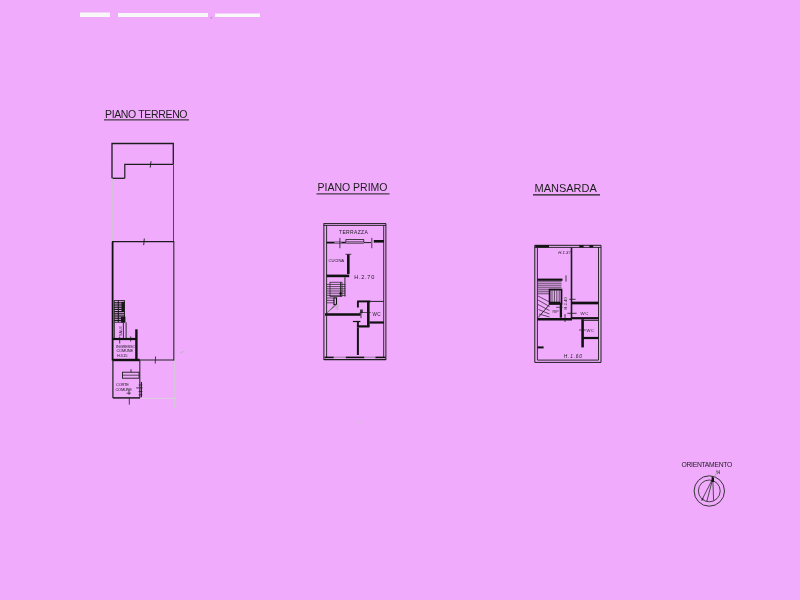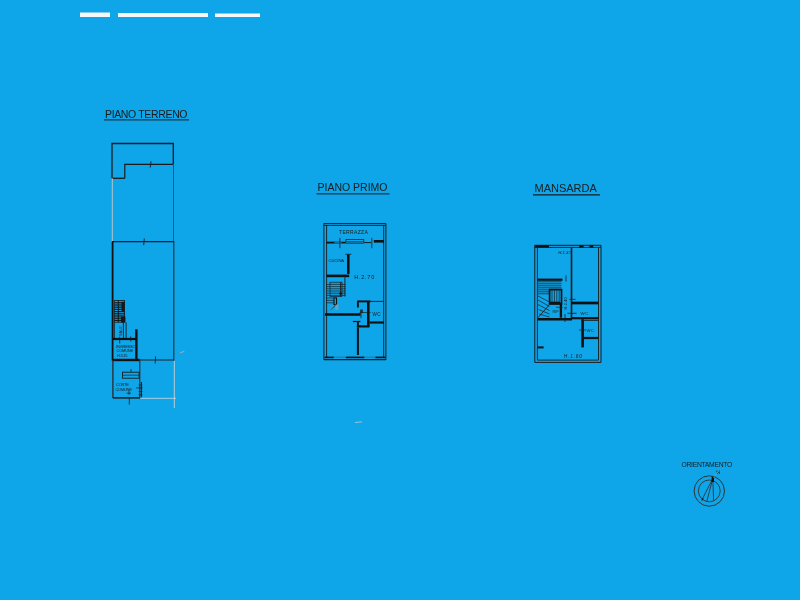--- a/index.html
+++ b/index.html
@@ -1,16 +1,16 @@
 <!DOCTYPE html>
 <html><head>
 <meta charset="utf-8">
 <style>
 html,body{margin:0;padding:0;background:#ffffff;}
-#page{width:800px;height:600px;position:relative;background:#0ea5e9;overflow:hidden;}
+#page{width:800px;height:600px;position:relative;background:#f0abfc;overflow:hidden;}
 svg{position:absolute;top:0;left:0;}
 text{font-family:"Liberation Sans",sans-serif;fill:#1c1c1c;}
 </style>
 </head>
 <body>
 <div id="page">
 <svg width="800" height="600" viewBox="0 0 800 600">
 
 <rect x="80" y="12.5" width="30" height="4.5" fill="#f7f7f7"></rect>
 <rect x="118" y="13" width="90" height="4" fill="#f7f7f7"></rect>

